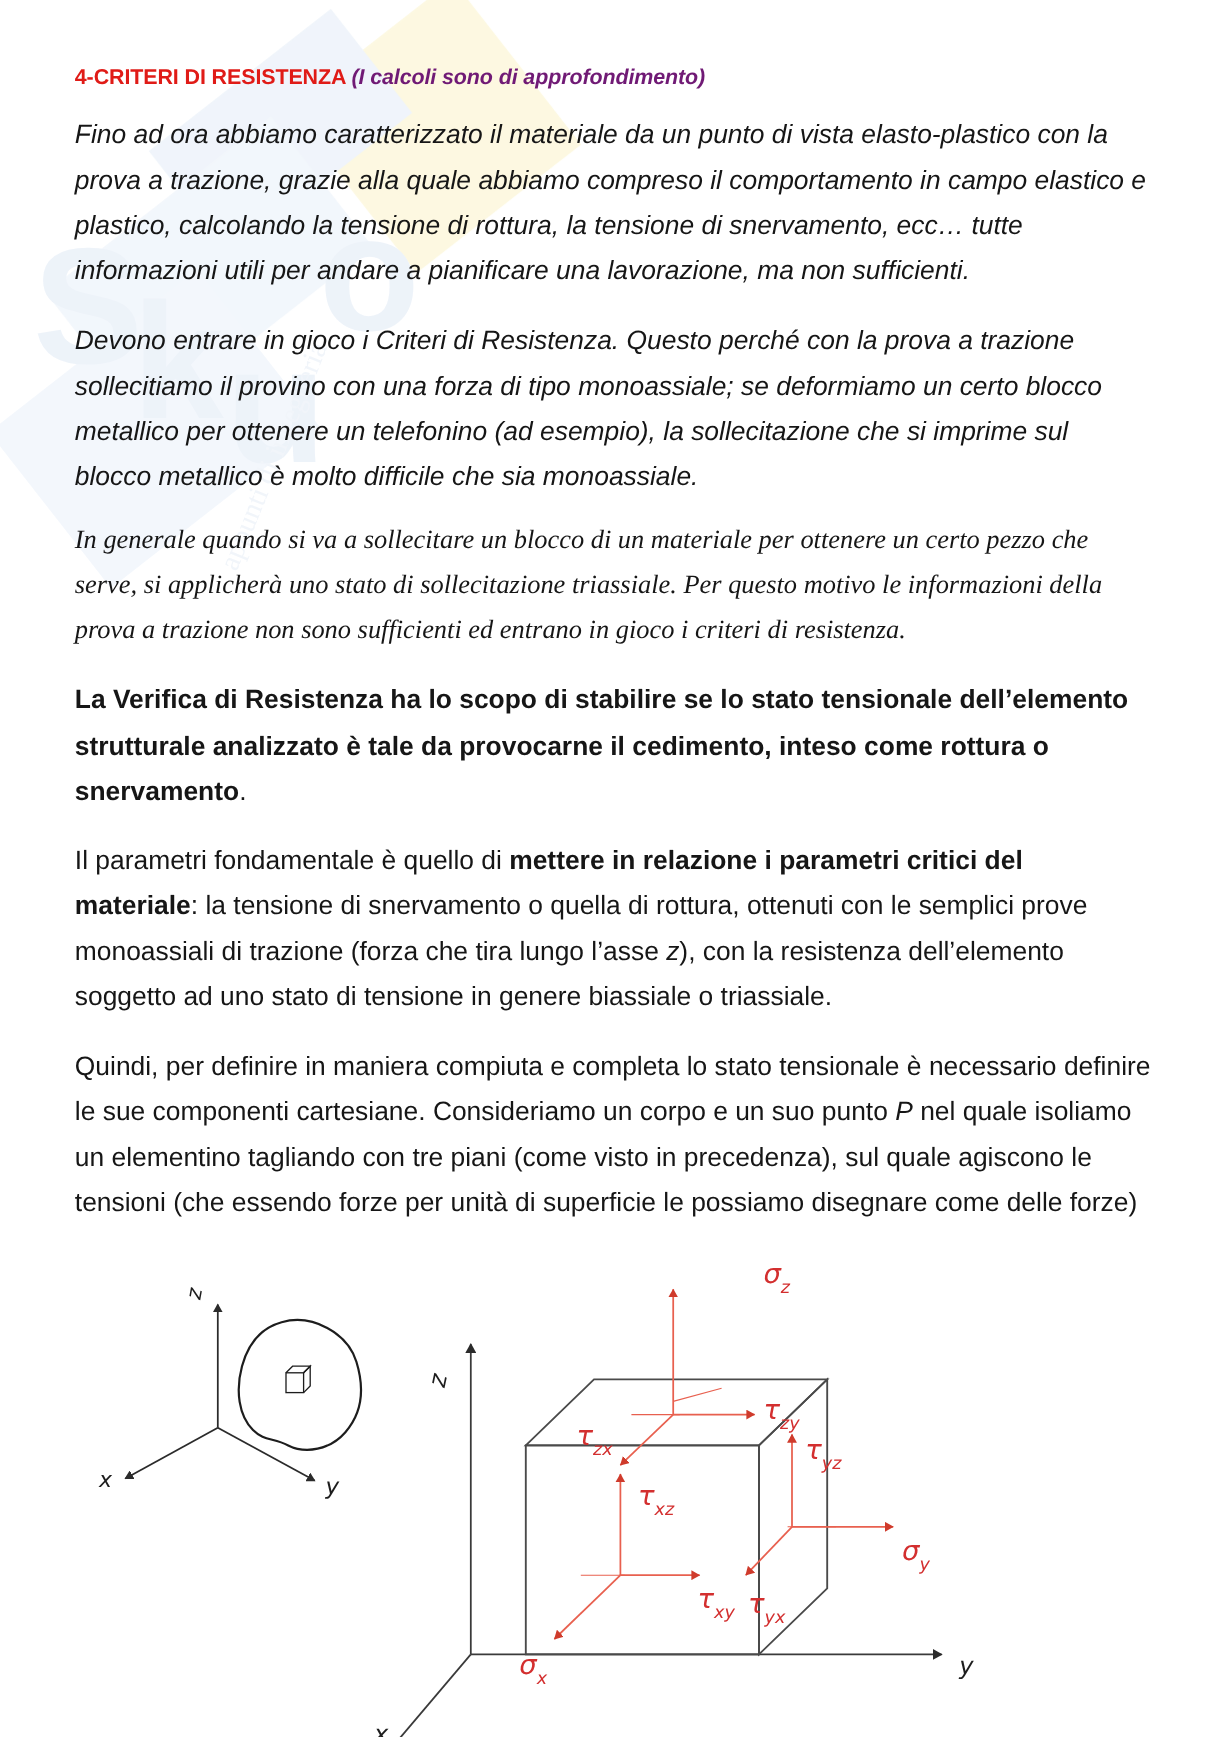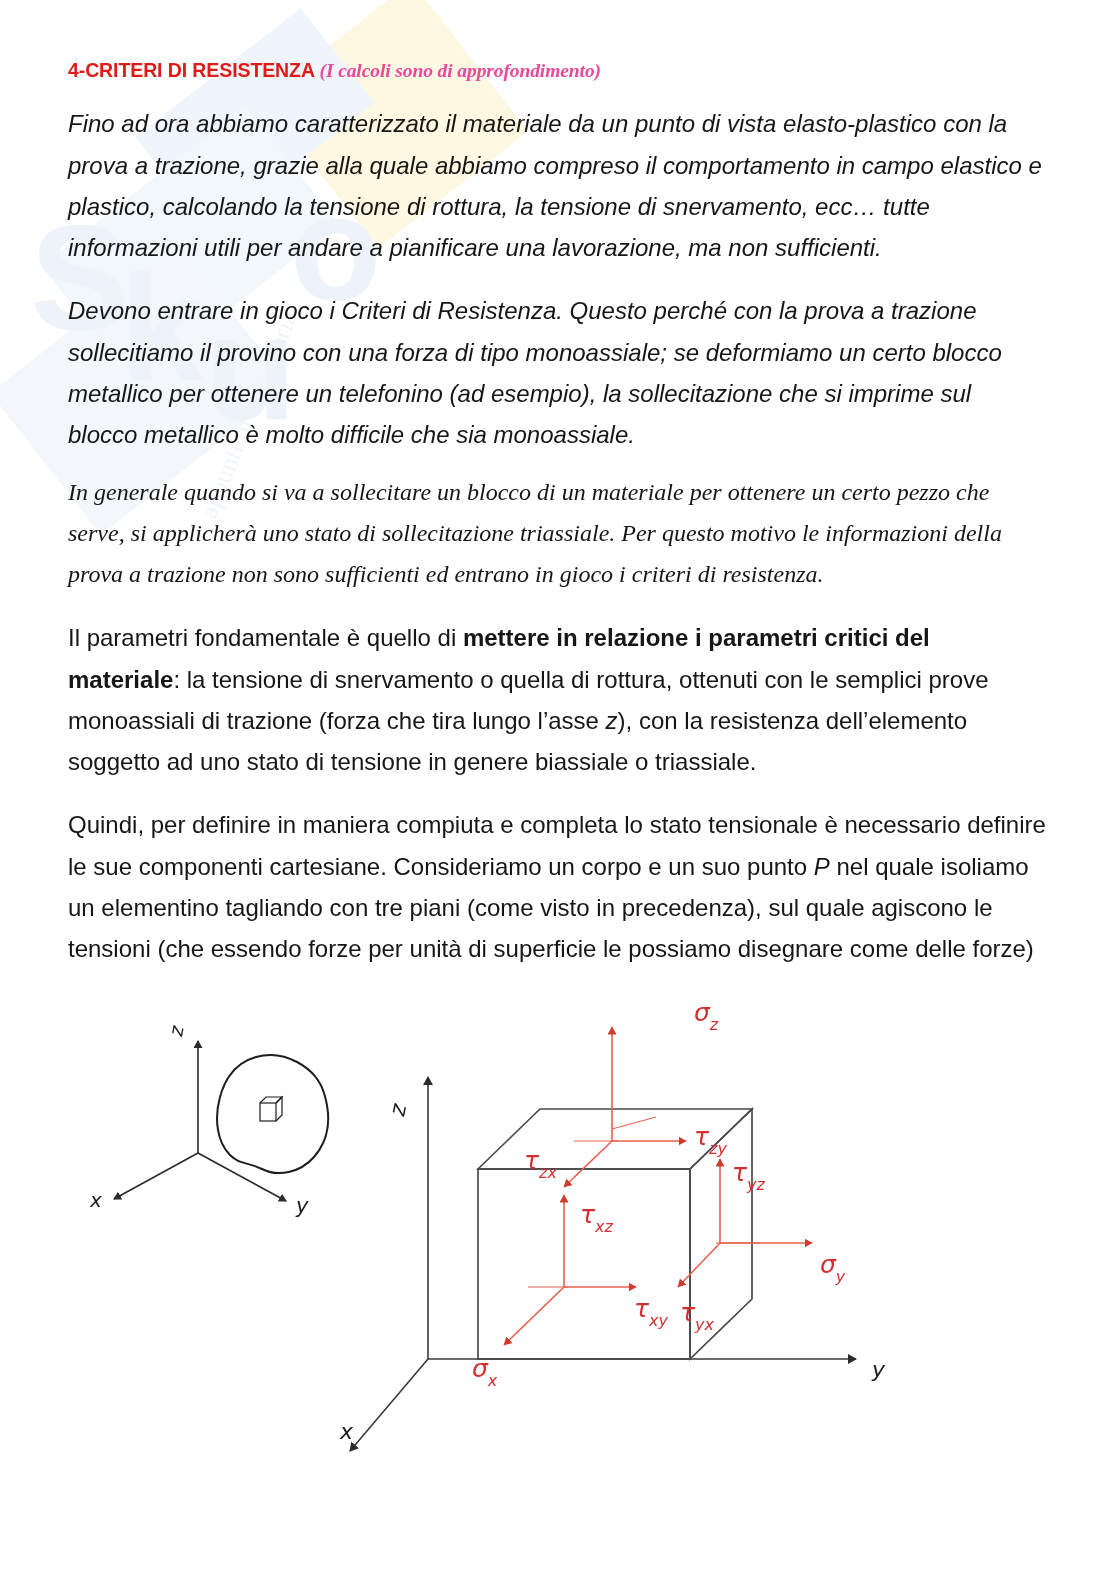--- a/index.html
+++ b/index.html
@@ -40,22 +40,21 @@
     margin: 0 0 20px 0;
     font-size: 19.5px;
     line-height: 1.25;
     font-weight: bold;
     color: #e01b17;
     letter-spacing: -0.1px;
   }
   h1.doc-h1 .sub {
     font-weight: bold;
     font-style: italic;
-    color: #ec4899;
-    font-family: Liberation Serif, serif;
+    color: #701a75;
   }
 
   h2.doc-h2 {
     margin: 26px 0 18px 0;
     font-size: 17.5px;
     line-height: 1.25;
     font-weight: bold;
     color: #0ba14c;
     letter-spacing: -0.1px;
   }
@@ -127,20 +126,23 @@
       <span class="sub">(I calcoli sono di approfondimento)</span>
     </h1>
 
     <p class="para italic">Fino ad ora abbiamo caratterizzato il materiale da un punto di vista elasto-plastico con la prova a trazione, grazie alla quale abbiamo compreso il comportamento in campo elastico e plastico, calcolando la tensione di rottura, la tensione di snervamento, ecc… tutte informazioni utili per andare a pianificare una lavorazione, ma non sufficienti.</p>
 
     <p class="para italic tight">Devono entrare in gioco i Criteri di Resistenza. Questo perché con la prova a trazione sollecitiamo il provino con una forza di tipo monoassiale; se deformiamo un certo blocco metallico per ottenere un telefonino (ad esempio), la sollecitazione che si imprime sul blocco metallico è molto difficile che sia monoassiale.</p>
 
     <p class="para italic joined" style="margin-top:10px;font-family:Liberation Serif, serif;">In generale quando si va a sollecitare un blocco di un materiale per ottenere un certo pezzo che serve, si applicherà uno stato di sollecitazione triassiale. Per questo motivo le informazioni della prova a trazione non sono sufficienti ed entrano in gioco i criteri di resistenza.</p>
 
 
+    <p class="para">
+      <b>La Verifica di Resistenza ha lo scopo di stabilire se lo stato tensionale dell’elemento strutturale analizzato è tale da provocarne il cedimento, inteso come rottura o snervamento</b><span>.</span>
+    </p>
 
     <p class="para">
       <span>Il parametri fondamentale è quello di </span><b>mettere in relazione i parametri critici del materiale</b><span>: la tensione di snervamento o quella di rottura, ottenuti con le semplici prove monoassiali di trazione (forza che tira lungo l’asse </span><i class="var">z</i><span>), con la resistenza dell’elemento soggetto ad uno stato di tensione in genere biassiale o triassiale.</span>
     </p>
 
     <p class="para">
       <span>Quindi, per definire in maniera compiuta e completa lo stato tensionale è necessario definire le sue componenti cartesiane. Consideriamo un corpo e un suo punto </span><i class="var">P</i><span> nel quale isoliamo un elementino tagliando con tre piani (come visto in precedenza), sul quale agiscono le tensioni (che essendo forze per unità di superficie le possiamo disegnare come delle forze)</span>
     </p>
 
     <div class="figures">

